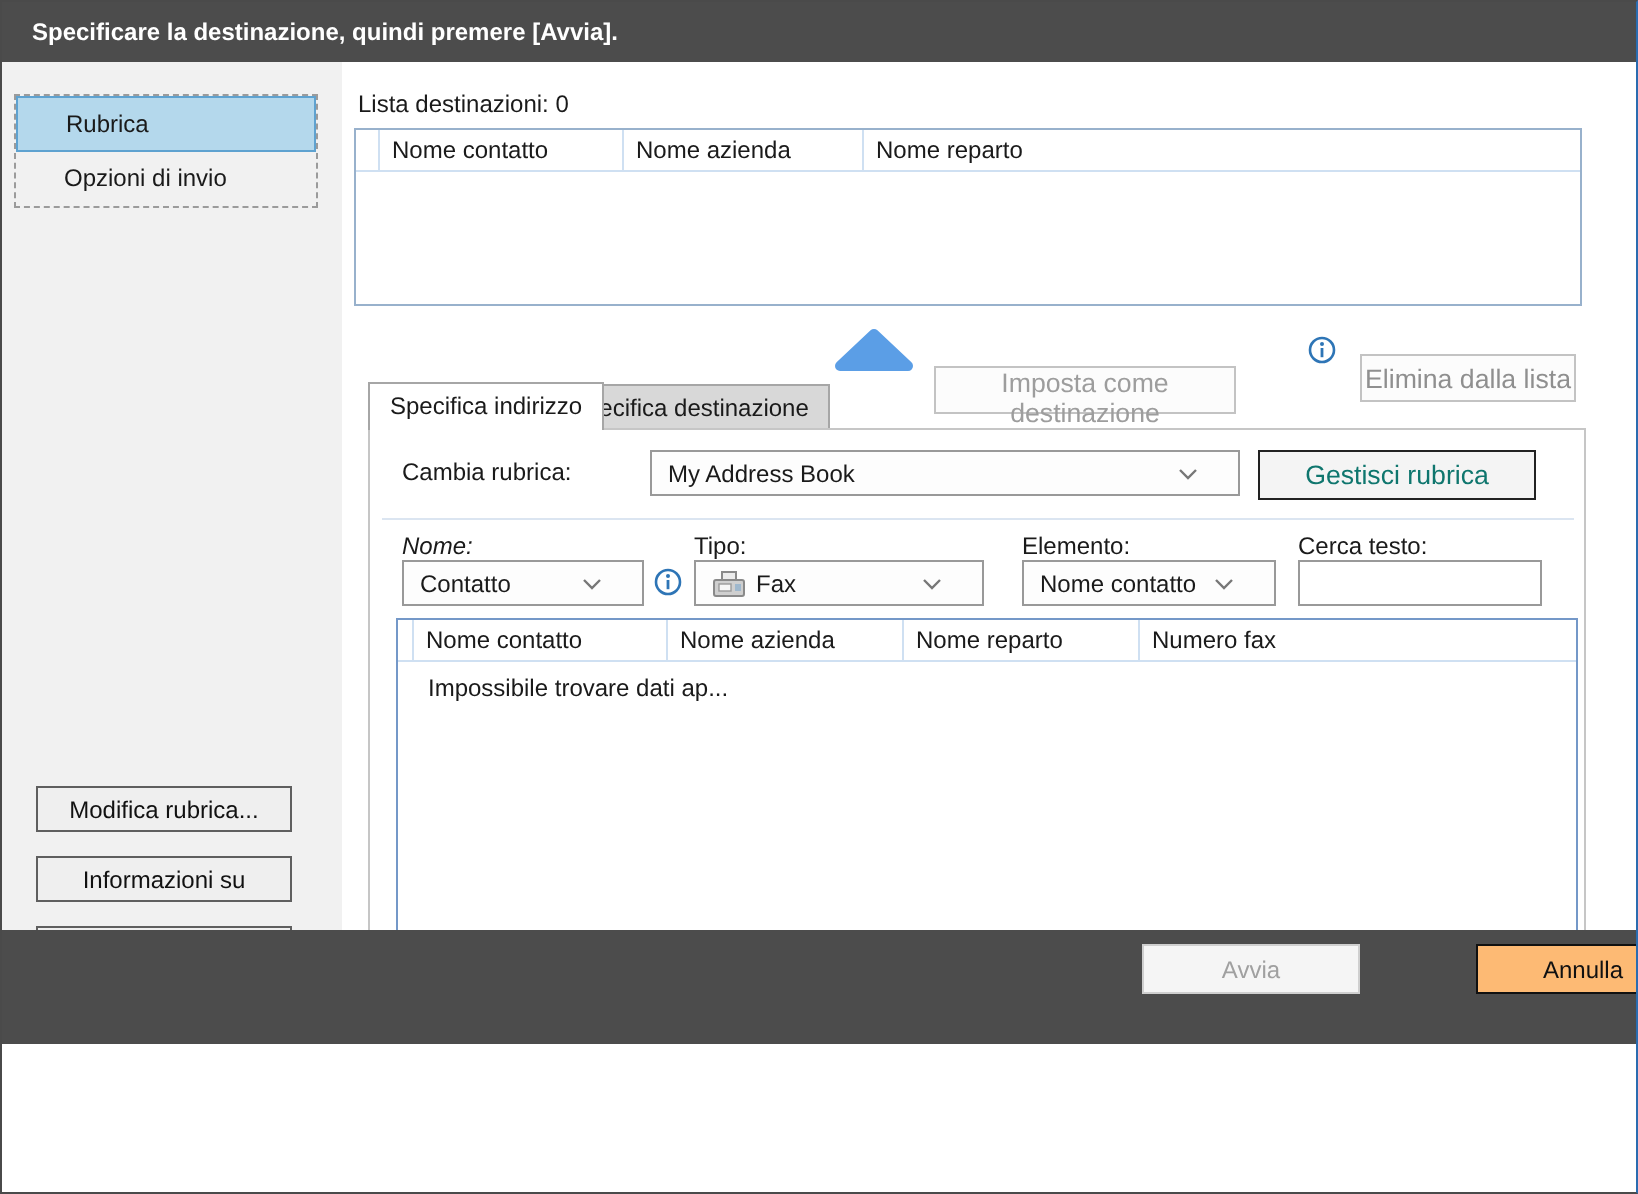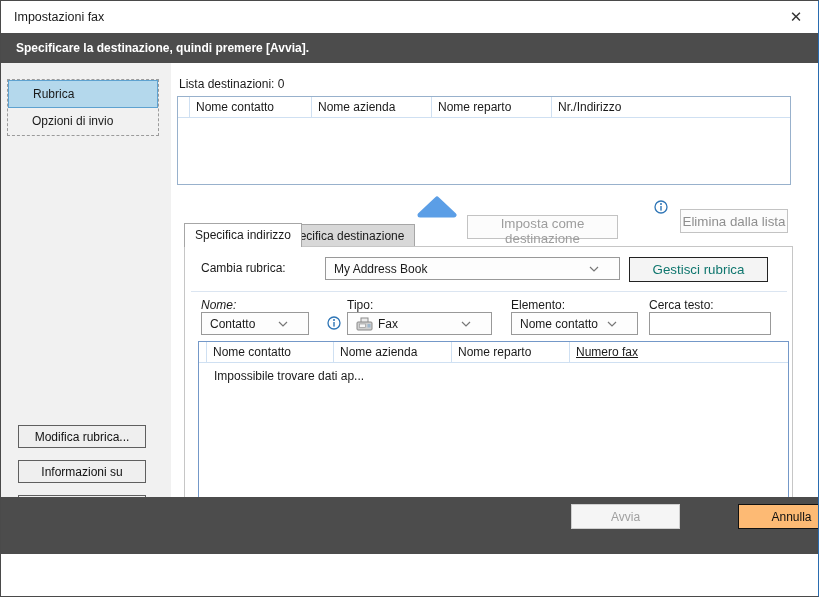--- a/index.html
+++ b/index.html
@@ -62,21 +62,21 @@
     display:flex; align-items:center; padding:0 20px 0 8px; cursor:pointer;
   }
   .combo .chev { margin-left:auto; display:flex; align-items:center; }
   .cambia-combo { left:140px; top:10px; width:295px; }
   .gestisci { position:absolute; left:444px; top:10px; width:139px; height:25px; background:#f4f4f4; border:1px solid #222; color:#0f766e; }
   .sep { position:absolute; left:6px; top:44px; width:596px; height:1px; background:#dbe5f1; }
   .lbl-nome { left:16px; top:51px;font-style:italic; }
   .lbl-tipo { left:162px; top:51px; }
   .lbl-elemento { left:326px; top:51px; }
   .lbl-cerca { left:464px; top:51px; }
-  .combo-nome { left:16px; top:65px; width:108px; }
+  .combo-nome { left:16px; top:65px; width:121px; }
   .info-2 { left:142px; top:69px; }
   .combo-tipo { left:162px; top:65px; width:145px; }
   .combo-elemento { left:326px; top:65px; width:127px; }
   .search-input {
     position:absolute; left:464px; top:65px; width:122px; height:23px;
     border:1px solid #999; padding:0 5px; font-size:12px; font-family:"Liberation Sans", sans-serif;
   }
   .fax-glyph { margin-right:5px; display:flex; align-items:center; }
   .results-table { left:13px; top:94px; width:591px; height:193px; border:1px solid #7498c8; }
   .empty-row { padding:6px 0 0 15px; color:#1a1a1a; }
@@ -84,26 +84,20 @@
   .bottombar { position:absolute; left:0; bottom:0; width:817px; height:57px; background:#4c4c4c; }
   .footer-btn { position:absolute; top:7px; height:25px; font-size:12px; font-family:"Liberation Sans", sans-serif; cursor:pointer; }
   .avvia { left:570px; width:109px; background:#f5f5f5; border:1px solid #cfcfcf; color:#a0a0a0; }
   .annulla { left:689px; width:107px; background:#fdba74; border:1px solid #111; color:#111;margin-left:48px; }
 </style>
 </head>
 <body>
 
 <div class="window">
 
-  <div class="titlebar">
-    <span class="title">Impostazioni fax</span>
-    <button class="close-btn">
-      <span>✕</span>
-    </button>
-  </div>
 
   <div class="banner">
     <span>Specificare la destinazione, quindi premere [Avvia].</span>
   </div>
 
   <div class="body">
 
     <div class="sidebar">
       <div class="nav-group">
         <div class="nav-item selected">
@@ -118,21 +112,20 @@
       <button class="btn side-btn" style="top:432px;">Guida</button>
     </div>
 
     <div class="dest-label">Lista destinazioni: 0</div>
     <div class="table dest-table">
       <div class="thead">
         <div class="th" style="width:12px;"></div>
         <div class="th" style="width:122px;">Nome contatto</div>
         <div class="th" style="width:120px;">Nome azienda</div>
         <div class="th" style="width:120px;">Nome reparto</div>
-        <div class="th" style="flex:1;">Nr./Indirizzo</div>
       </div>
       <div style="flex:1;"></div>
     </div>
 
     <div class="arrow-wrap">
       <svg width="42" height="22" viewBox="0 0 42 22">
         <path d="M21 3 L38 19 L4 19 Z" fill="#5b9ee6" stroke="#5b9ee6" stroke-width="5" stroke-linejoin="round"></path>
       </svg>
     </div>
     <button class="mid-btn imposta">Imposta come destinazione</button>
@@ -216,21 +209,21 @@
       </div>
 
       <input class="search-input" type="text" value="" style="">
 
       <div class="table results-table">
         <div class="thead">
           <div class="th" style="width:8px;"></div>
           <div class="th" style="width:127px;">Nome contatto</div>
           <div class="th" style="width:118px;">Nome azienda</div>
           <div class="th" style="width:118px;">Nome reparto</div>
-          <div class="th" style="flex:1;text-decoration:underline;">Numero fax</div>
+          <div class="th" style="flex:1;">Numero fax</div>
         </div>
         <div class="empty-row">Impossibile trovare dati ap...</div>
       </div>
 
     </div>
 
     <div class="bottombar">
       <button class="footer-btn avvia">Avvia</button>
       <button class="footer-btn annulla">Annulla</button>
     </div>

